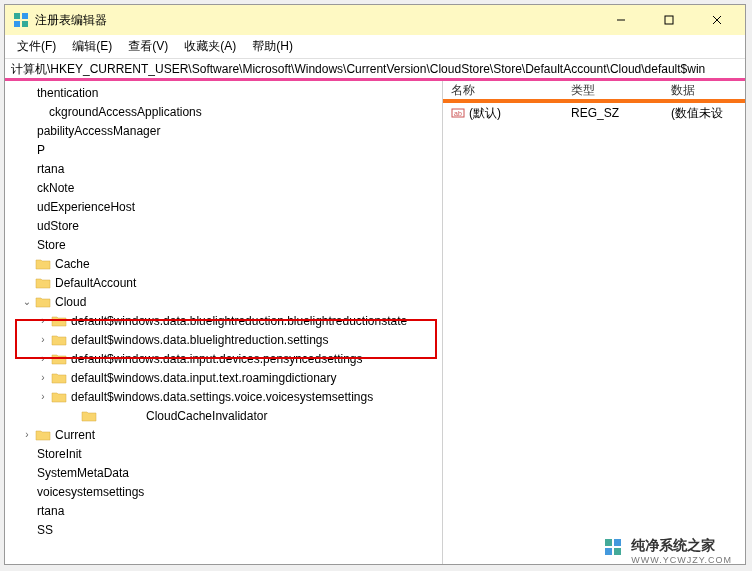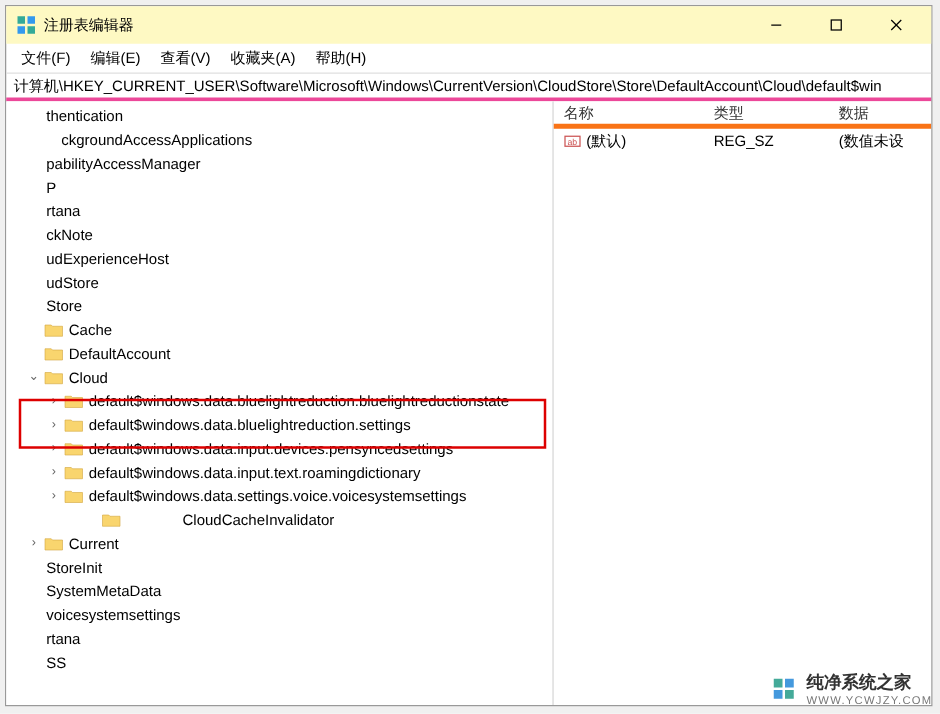--- a/index.html
+++ b/index.html
@@ -19,21 +19,21 @@
 .caret { width: 12px; text-align: center; color: #666; font-size: 10px; }
 .folder-icon { width: 16px; height: 14px; margin: 0 4px 0 2px; flex-shrink: 0; }
 .tree-label { padding-right: 6px; }
 .list-pane { flex: 1; background: #fff; font-size: 12px; }
 .list-header { display: flex; height: 22px; align-items: center; border-bottom: 4px solid #f97316; }
 .list-col-h { padding: 0 8px; color: #333; }
 .list-row { display: flex; height: 20px; align-items: center; }
 .list-col { padding: 0 8px; }
 .val-icon { width: 14px; height: 14px; margin-right: 4px; vertical-align: middle; }
 .highlight-box { position: absolute; border: 2px solid #d00; pointer-events: none; left: 15px; top: 319px; width: 422px; height: 40px; }
-.watermark { position: absolute; right: 6px; bottom: 6px; display: flex; align-items: center; gap: 8px; font-size: 14px; font-weight: bold; color: #333; pointer-events: none; }
+.watermark { position: absolute; right: 20px; bottom: 6px; display: flex; gap: 8px; font-size: 14px; font-weight: bold; color: #333; pointer-events: none; }
 .wm-icon { width: 20px; height: 20px; }
 .wm-sub { font-size: 9px; color: #777; display: block; font-weight: normal; letter-spacing: 1px; }
 </style>
 </head>
 <body>
 
 <div class="window">
 
   <div class="titlebar">
     <svg class="title-icon" viewBox="0 0 16 16">

